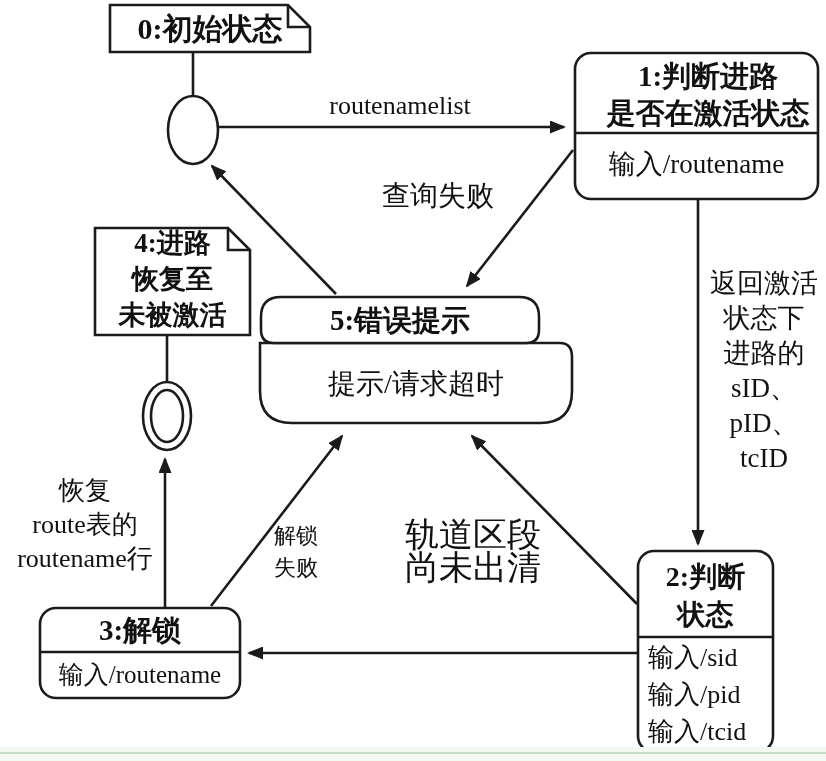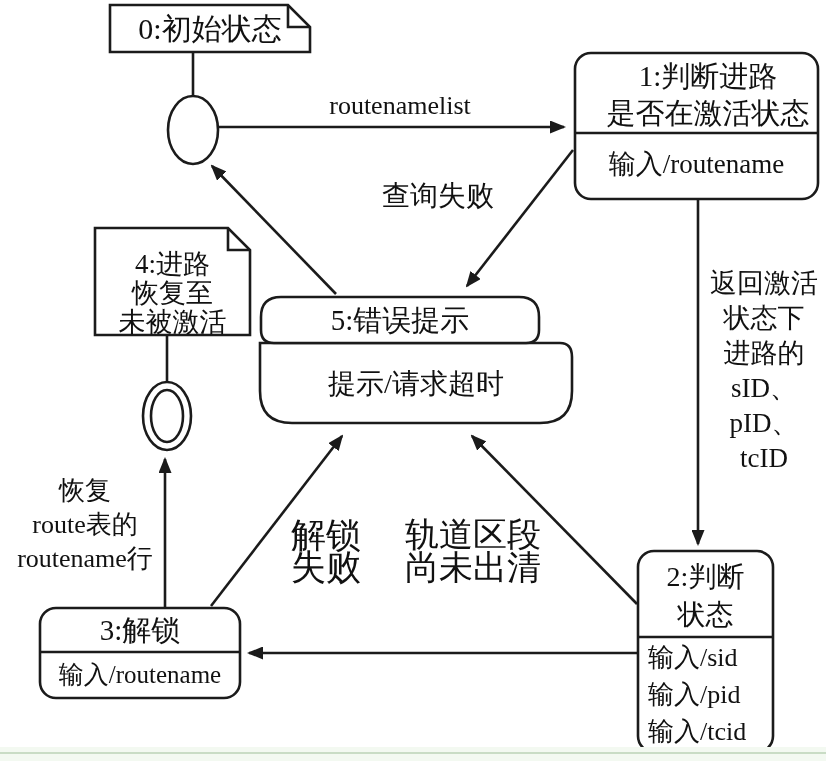--- a/index.html
+++ b/index.html
@@ -9,21 +9,21 @@
   html,body{margin:0;padding:0}
   body{background:var(--background);font-family:"Liberation Serif","DejaVu Serif",serif;color:var(--text)}
   .canvas{position:relative;width:826px;height:761px;background:var(--background);overflow:hidden}
   svg.layer{position:absolute;left:0;top:0;width:826px;height:761px}
   .shape{fill:#ffffff;stroke:var(--line);stroke-width:2.6}
   .ln{fill:none;stroke:var(--line);stroke-width:2.6}
   .arrow{marker-end:url(#arr)}
   #arr path{fill:var(--line)}
   .lbl{position:absolute;display:flex;align-items:center;justify-content:center;
        text-align:center;white-space:pre-line;line-height:1.25;color:var(--text)}
-  .bold{font-weight:normal}
+  .bold{font-weight:bold}
   .semibold{font-weight:400}
   .bottom-strip{position:absolute;left:0;top:747px;width:826px;height:14px;background:var(--bottom-strip-bg)}
   .bottom-strip-line{position:absolute;left:0;top:752px;width:826px;height:2px;background:var(--bottom-strip-line)}
 </style>
 </head>
 <body>
 
 <div class="canvas">
 
   <svg class="layer" viewBox="0 0 826 761">
@@ -81,29 +81,29 @@
   <div class="lbl semibold" style="left:702px;top:266px;width:124px;font-size:27px;line-height:35px">返回激活
 状态下
 进路的
 sID、
 pID、
 tcID</div>
 
   <div class="lbl bold" style="left:261px;top:297px;width:278px;height:46px;font-size:29px">5:错误提示</div>
   <div class="lbl" style="left:260px;top:343px;width:312px;height:80px;font-size:28px">提示/请求超时</div>
 
-  <div class="lbl bold" style="left:95px;top:244px;width:155px;height:98px;font-size:27px;line-height:29px">4:进路
+  <div class="lbl bold" style="left:95px;top:230px;width:155px;height:98px;font-size:27px;line-height:36px">4:进路
 恢复至
 未被激活</div>
 
   <div class="lbl semibold" style="left:0px;top:474px;width:170px;font-size:26px;line-height:34px">恢复
 route表的
 routename行</div>
 
-  <div class="lbl semibold" style="left:280px;top:520px;width:92px;font-size:35px;line-height:32px">解锁
+  <div class="lbl semibold" style="left:250px;top:520px;width:92px;font-size:22px;line-height:32px">解锁
 失败</div>
 
   <div class="lbl semibold" style="left:405px;top:518px;width:136px;font-size:34px;line-height:33px">轨道区段
 尚未出清</div>
 
 
   <div class="lbl bold" style="left:40px;top:608px;width:200px;height:44px;font-size:29px">3:解锁</div>
   <div class="lbl" style="left:40px;top:652px;width:200px;height:46px;font-size:25px">输入/routename</div>
 
   <div class="lbl bold" style="left:638px;top:554px;width:135px;height:83px;font-size:28px;line-height:38px">2:判断

